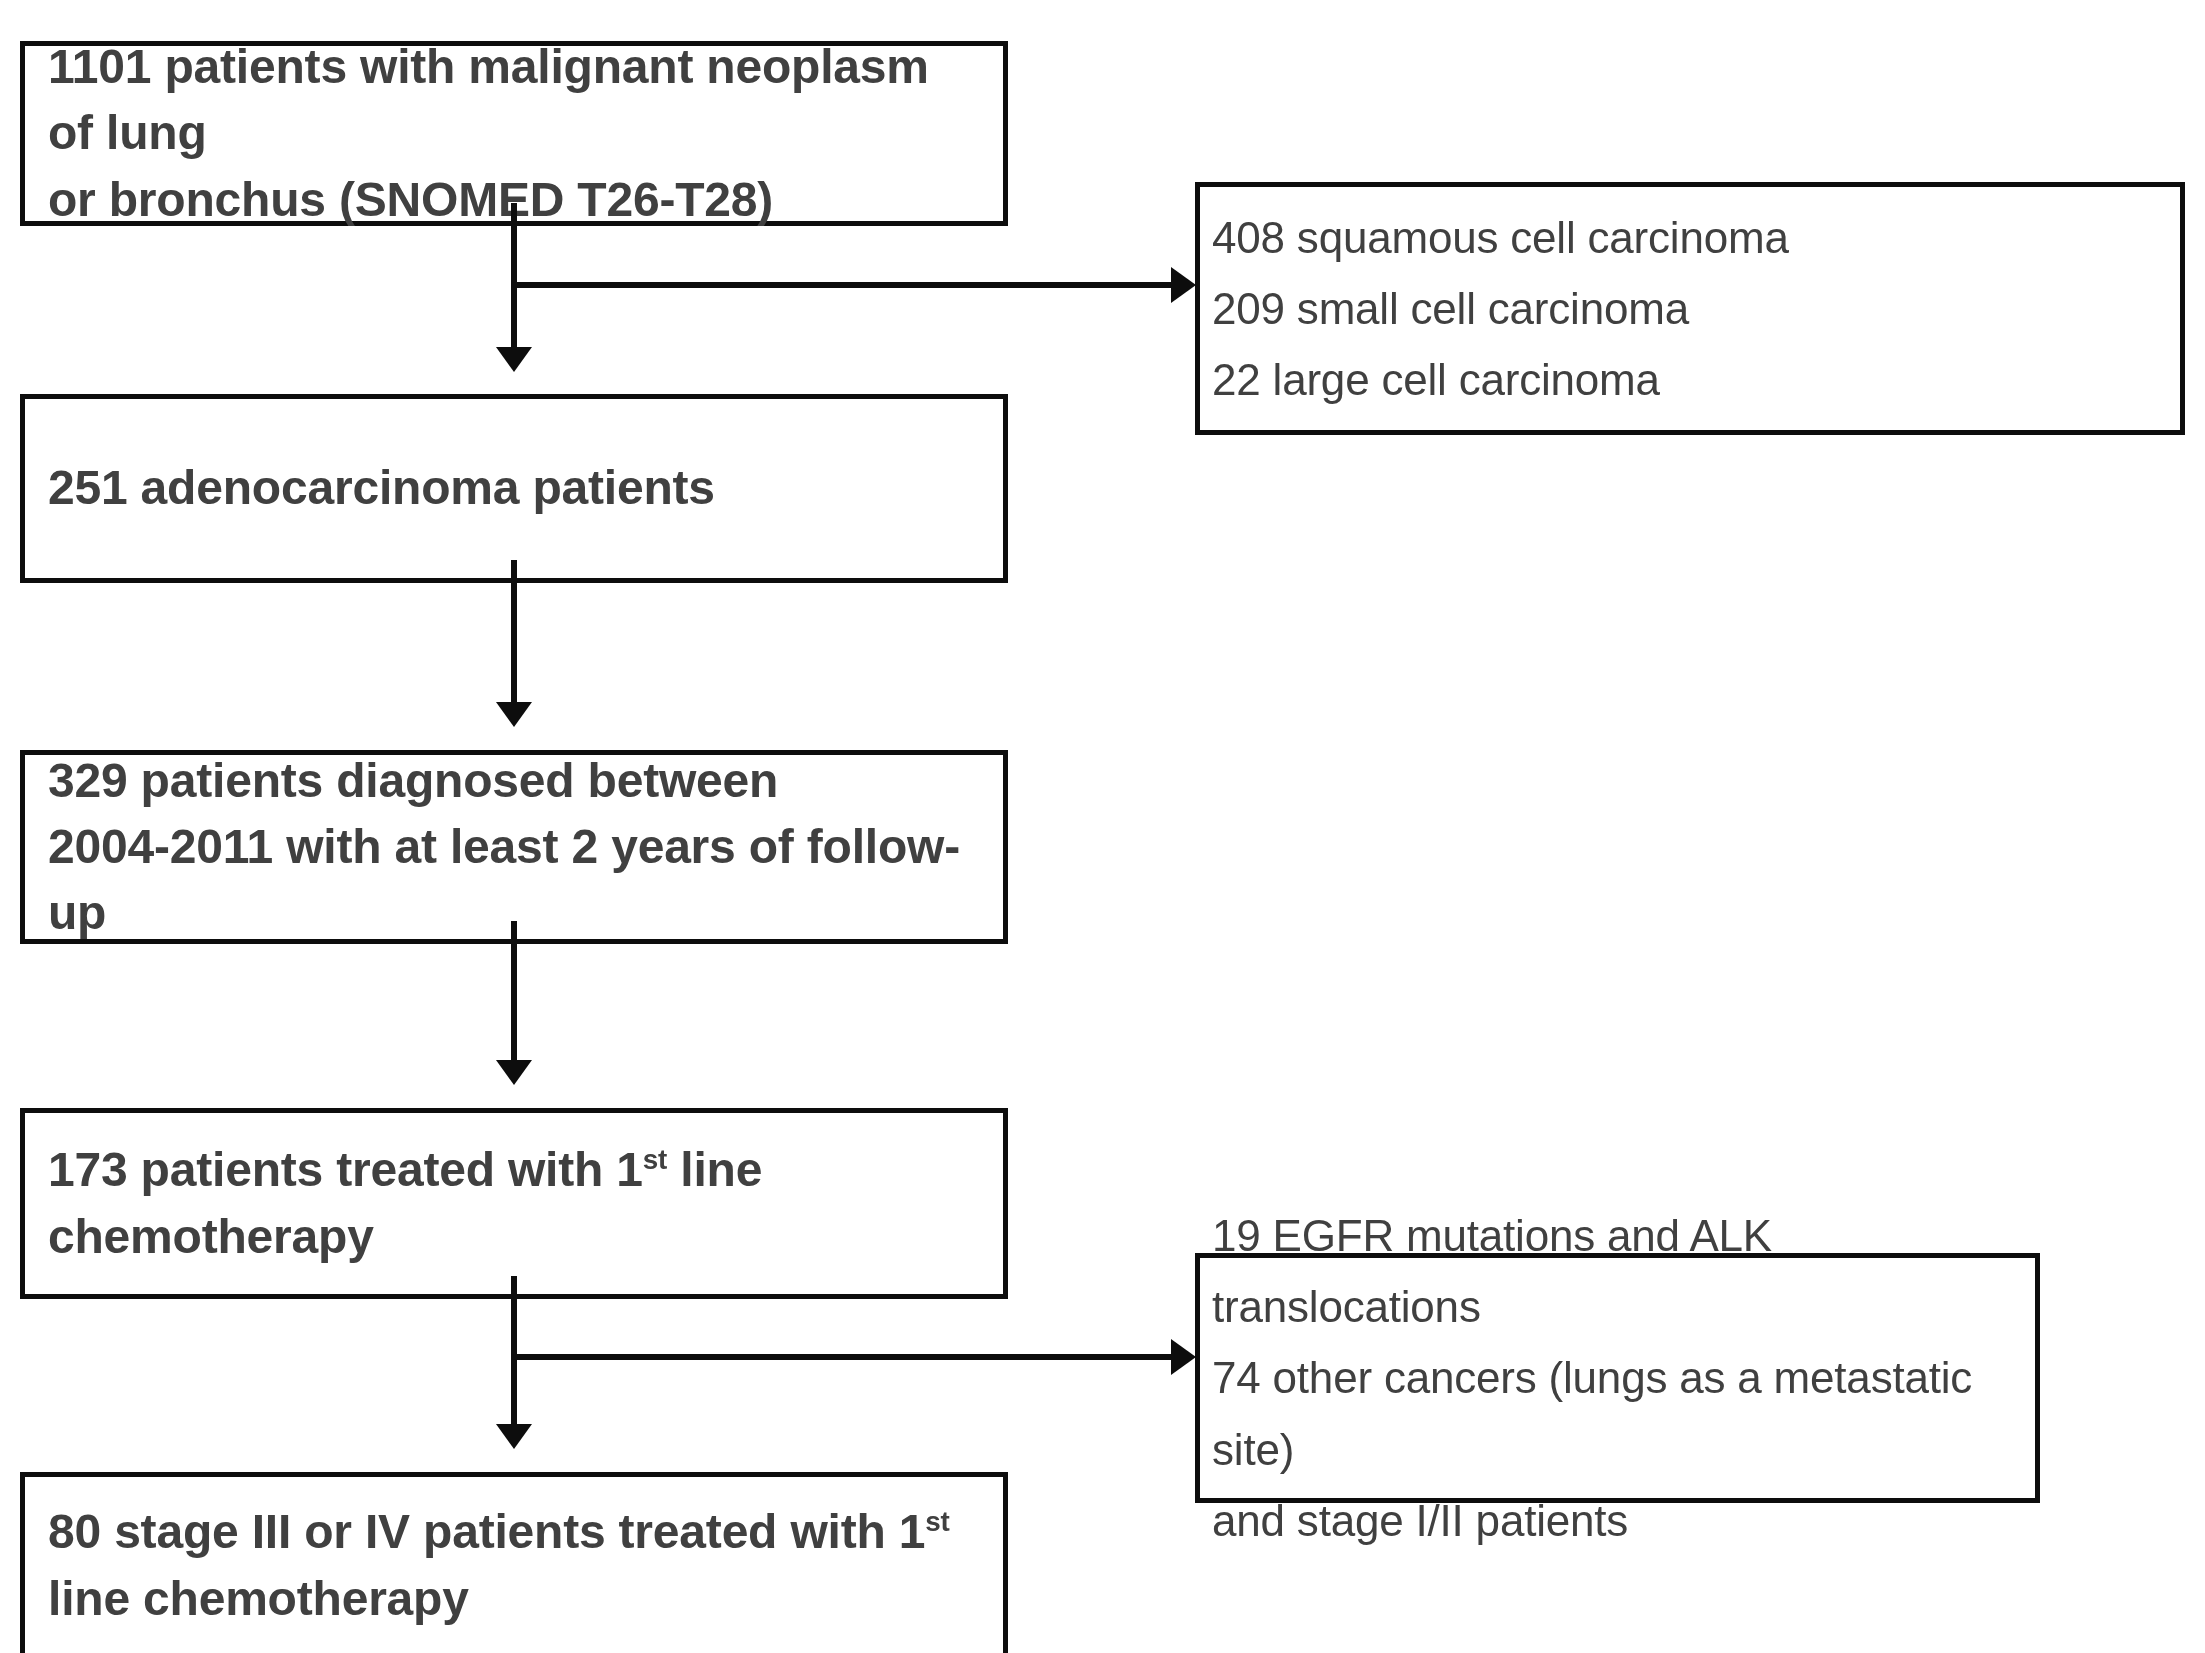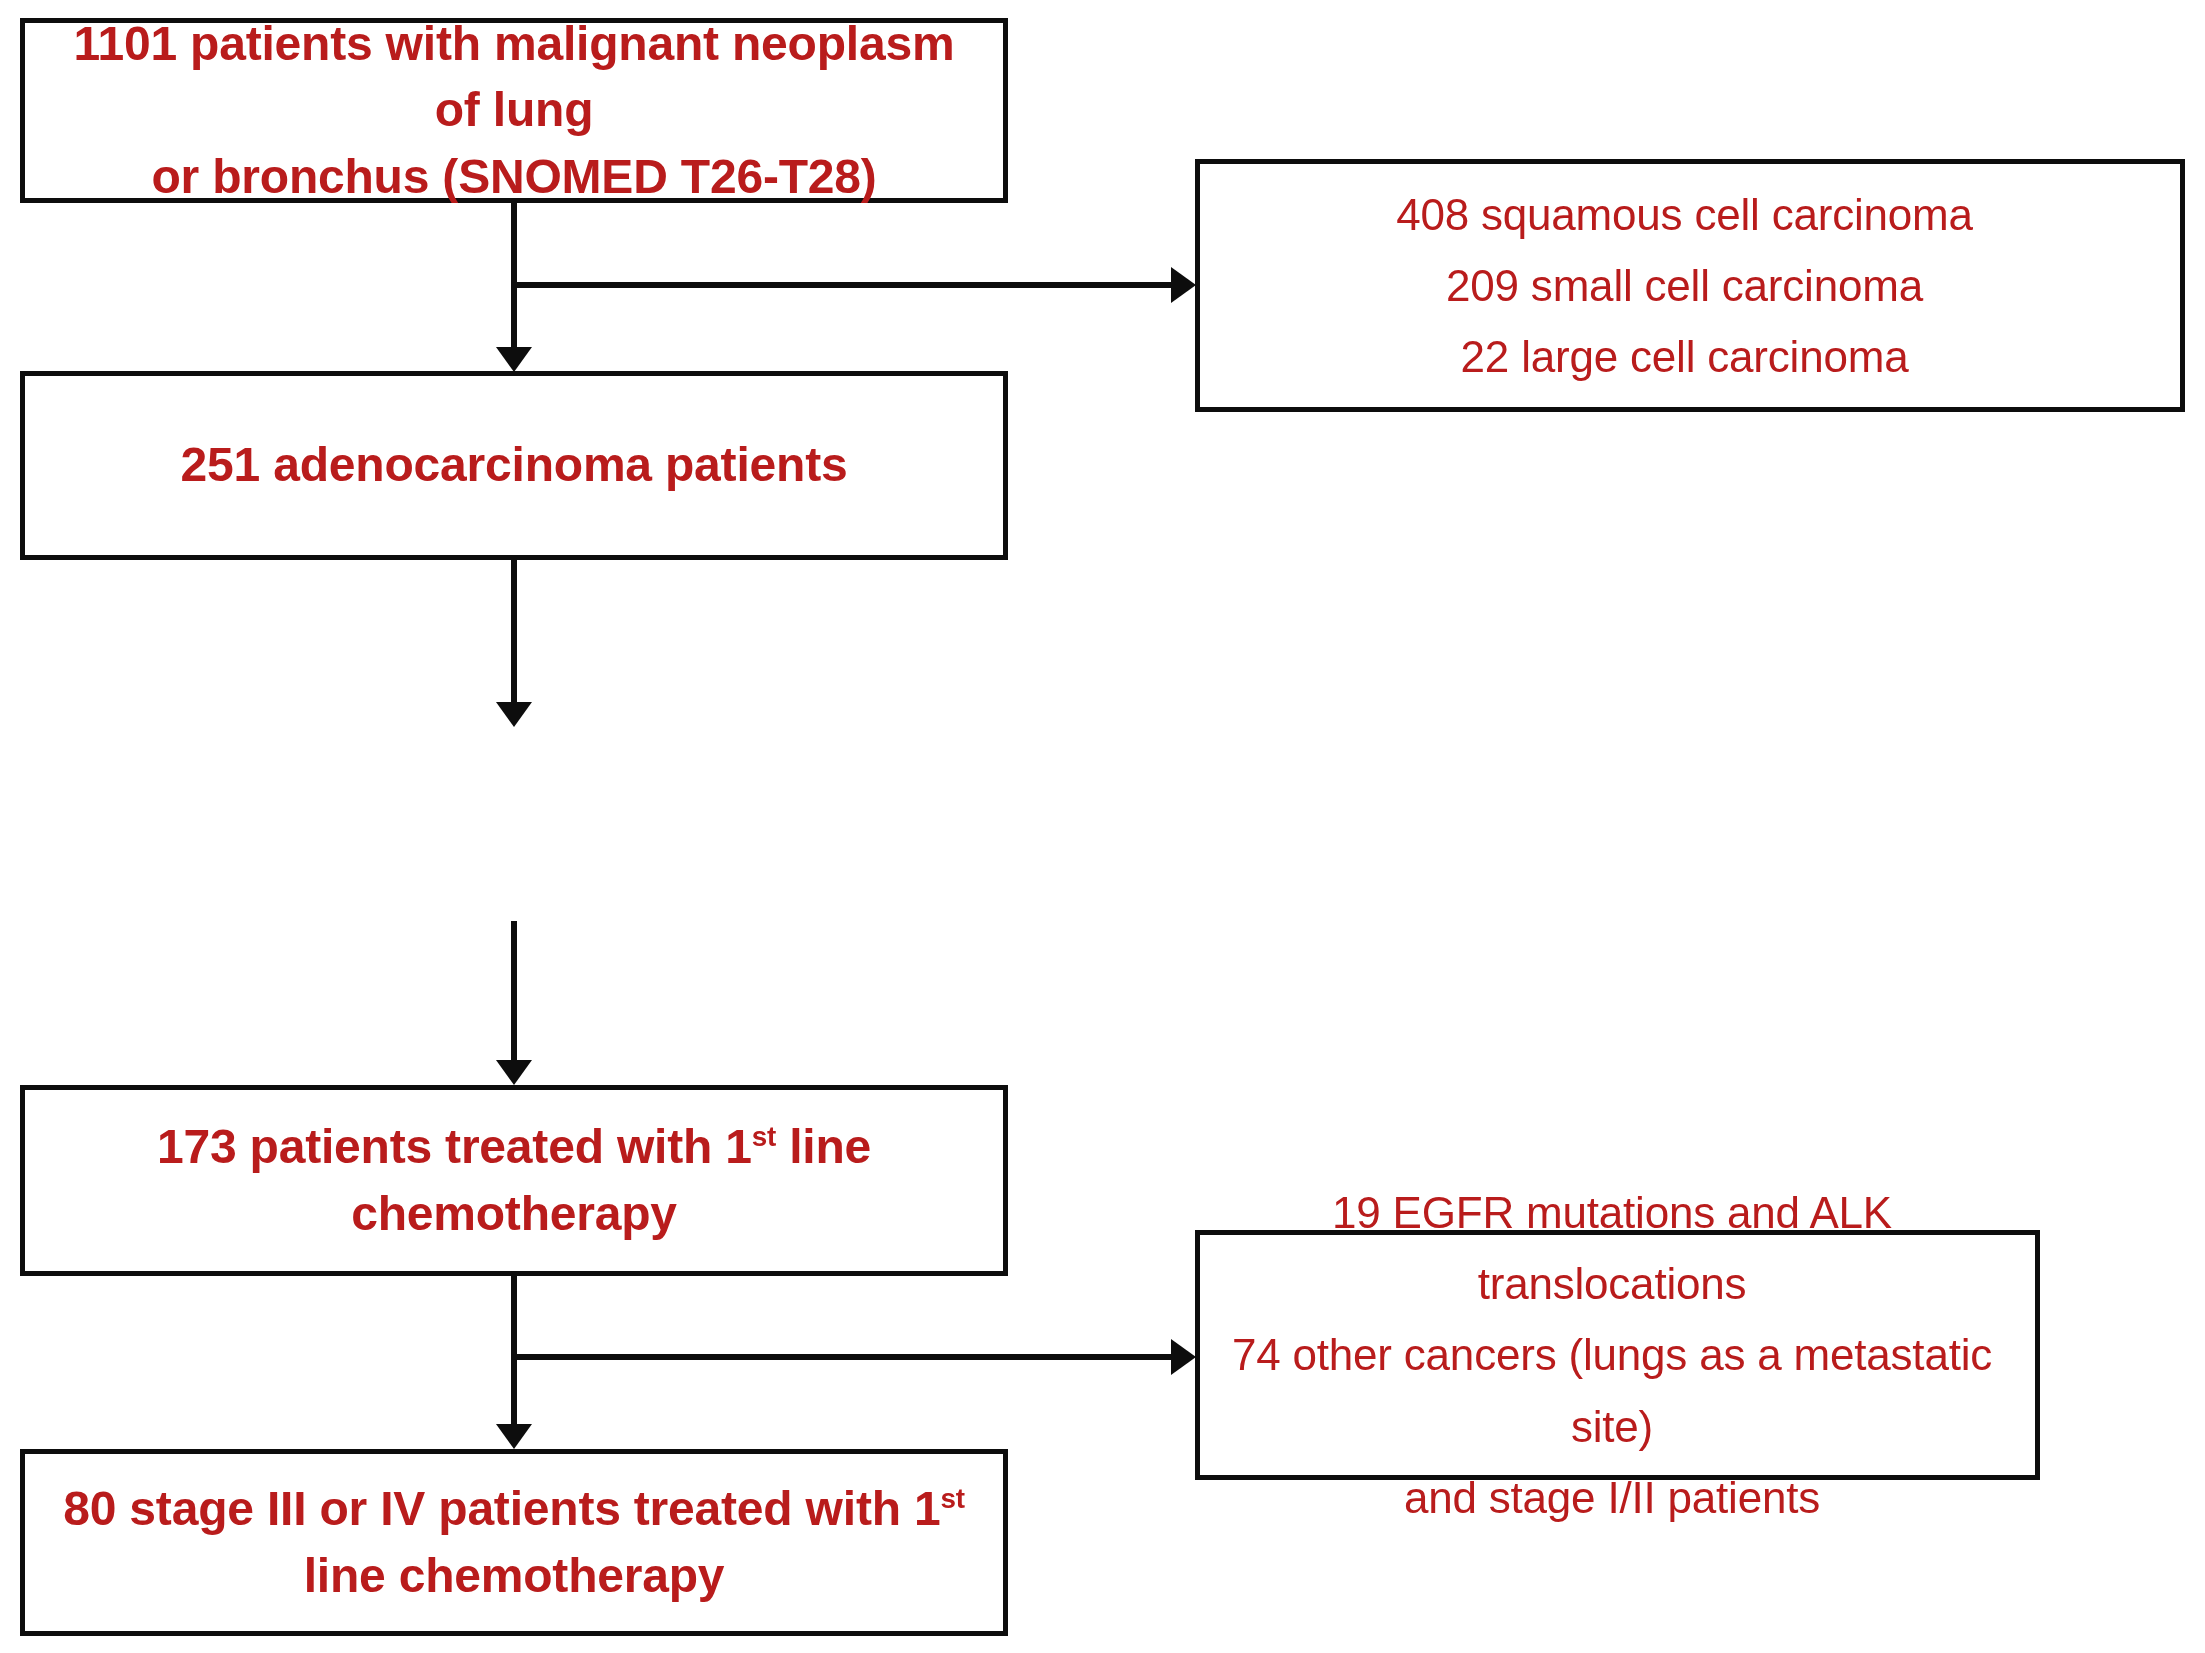--- a/index.html
+++ b/index.html
@@ -16,22 +16,22 @@
     font-family: "Liberation Sans", sans-serif;
   }
   .node {
     position: absolute;
     box-sizing: border-box;
     border: 5.8px solid #0d0d0d;
     background: #ffffff;
     display: flex;
     align-items: center;
     justify-content: center;
-    text-align: center;
-    color: #b91c1c;
+    color: #404040;
+    margin-top: 23px;
   }
   .node .txt {
     display: block;
     width: 100%;
     padding: 0 23px;
     box-sizing: border-box;
     line-height: 1.38;
     letter-spacing: -0.2px;
   }
   .primary { font-weight: bold; font-size: 48px; }
@@ -107,20 +107,23 @@
 <div id="canvas">
 
   <div class="node primary" id="node-1">
     <span class="txt">1101 patients with malignant neoplasm of lung<br>or bronchus (SNOMED T26-T28)</span>
   </div>
 
   <div class="node primary" id="node-2">
     <span class="txt">251 adenocarcinoma patients</span>
   </div>
 
+  <div class="node primary" id="node-3">
+    <span class="txt">329 patients diagnosed between<br>2004-2011 with at least 2 years of follow-up</span>
+  </div>
 
   <div class="node primary" id="node-4">
     <span class="txt">173 patients treated with 1<sup>st</sup> line chemotherapy</span>
   </div>
 
   <div class="node primary" id="node-5">
     <span class="txt">80 stage III or IV patients treated with 1<sup>st</sup> line chemotherapy</span>
   </div>
 
   <div class="node callout" id="callout-1">

